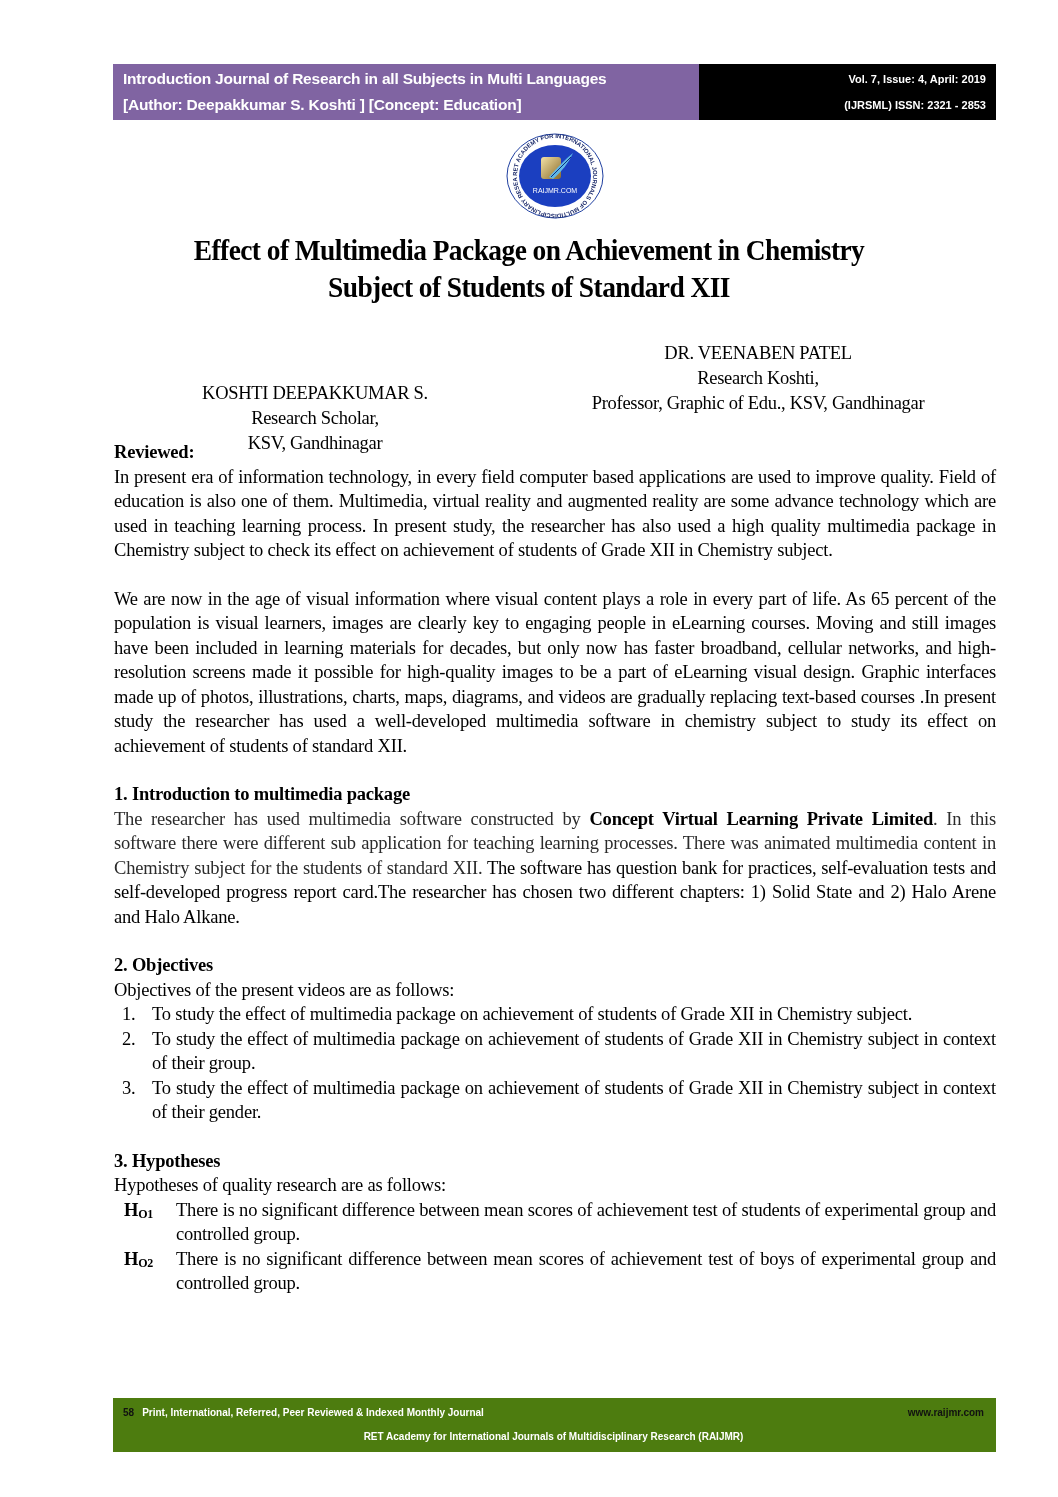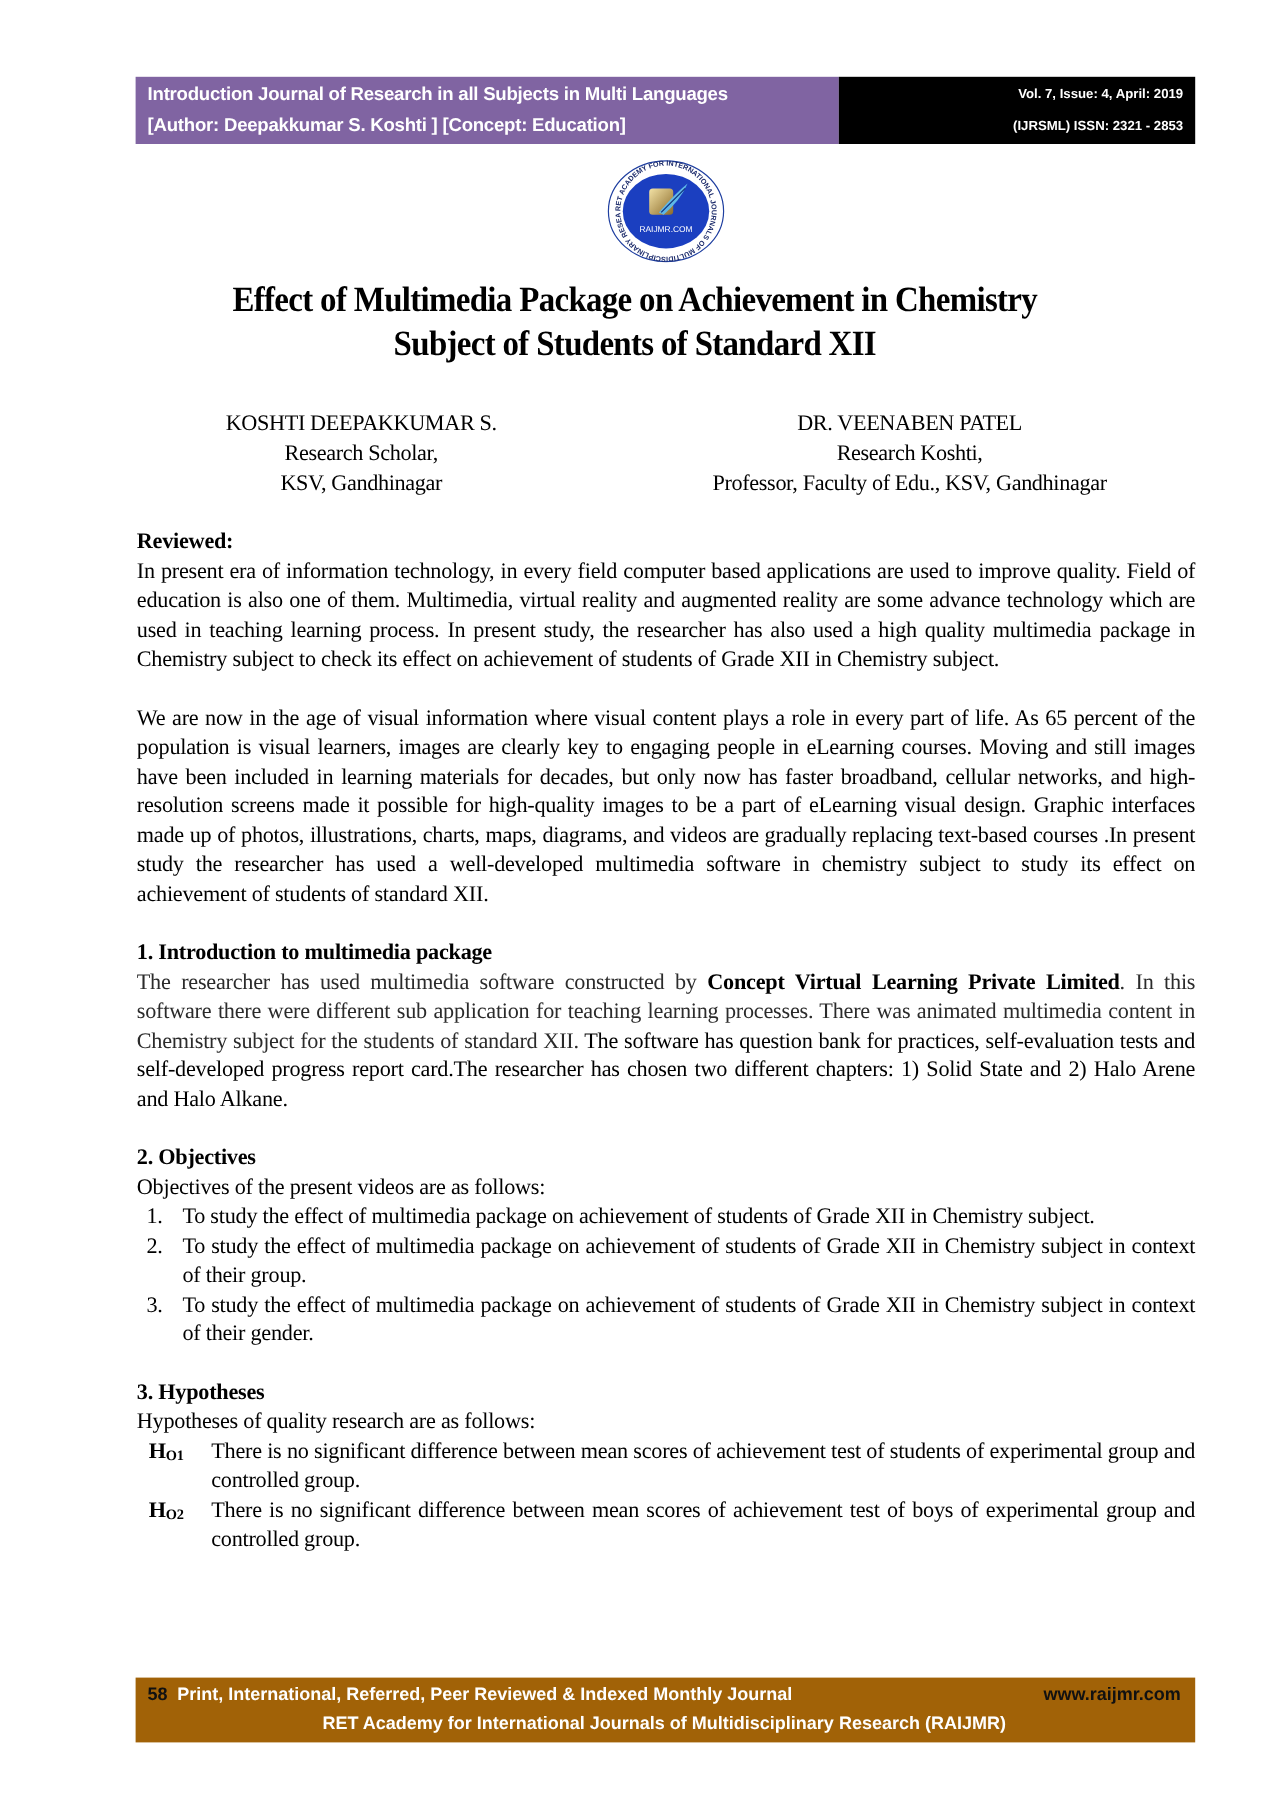--- a/index.html
+++ b/index.html
@@ -28,43 +28,43 @@
     }
     .title {
       position: absolute; left: 100px; top: 232px; width: 858px;
       text-align: center; font-weight: bold; font-size: 29.5px; line-height: 37px;
       letter-spacing: -0.6px; transform: scaleX(0.93); transform-origin: center top;
     }
     .author {
       position: absolute; top: 341px; text-align: center;
       font-size: 18.5px; line-height: 25px; letter-spacing: -0.3px;
     }
-    .author.a1 { left: 136px; width: 330px; }
+    .author.a1 { left: 150px; width: 330px; margin-top: 40px; }
     .author.a2 { left: 543px; width: 430px; }
     .content {
       position: absolute; left: 114px; top: 440px; width: 882px;
       font-size: 18.5px; line-height: 24.5px; letter-spacing: -0.2px;
     }
     .content p { margin: 0; text-align: justify; }
     .h { font-weight: bold; margin: 0; }
     .gap-para { height: 24px; }
     .gray { color: #2b2b2b; }
     ol.obj { margin: 0; padding: 0; list-style: none; }
     ol.obj li { display: flex; }
     ol.obj li .num { width: 38px; flex: none; padding-left: 8px; box-sizing: border-box; }
     ol.obj li .txt { flex: 1; text-align: justify; }
     .hyp { display: flex; }
     .hyp .code { width: 62px; flex: none; padding-left: 10px; box-sizing: border-box; font-weight: bold; }
     .hyp .code sub { font-size: 12px; vertical-align: -2px; }
     .hyp .txt { flex: 1; text-align: justify; }
     .footer {
       position: absolute; left: 113px; top: 1398px; width: 883px; height: 54px;
-      background: #a16207; box-sizing: border-box; padding: 3px 12px 0 10px;
+      background: #4d7c0f; box-sizing: border-box; padding: 3px 12px 0 10px;
       font-family: "Liberation Sans", "DejaVu Sans", sans-serif; font-weight: bold;
-      font-size: 15px; line-height: 24px; color: #fff;
+      font-size: 10px; line-height: 24px; color: #fff;
     }
     .footer .row1 { display: flex; justify-content: space-between; }
     .footer .pg { color: #111; margin-right: 8px; }
     .footer .url { color: #111; }
     .footer .row2 { text-align: center; }
   </style>
 </head>
 <body>
 
 <div class="header">
@@ -105,21 +105,21 @@
 </div>
 
 <div class="author a1">
   <div>KOSHTI DEEPAKKUMAR S.</div>
   <div>Research Scholar,</div>
   <div>KSV, Gandhinagar</div>
 </div>
 <div class="author a2">
   <div>DR. VEENABEN PATEL</div>
   <div>Research Koshti,</div>
-  <div>Professor, Faculty of Edu., KSV, Gandhinagar</div>
+  <div>Professor, Graphic of Edu., KSV, Gandhinagar</div>
 </div>
 
 <div class="content">
   <p class="h">Reviewed:</p>
   <p>In present era of information technology, in every field computer based applications are used to improve quality. Field of education is also one of them. Multimedia, virtual reality and augmented reality are some advance technology which are used in teaching learning process. In present study, the researcher has also used a high quality multimedia package in Chemistry subject to check its effect on achievement of students of Grade XII in Chemistry subject.</p>
   <div class="gap-para"></div>
   <p>We are now in the age of visual information where visual content plays a role in every part of life. As 65 percent of the population is visual learners, images are clearly key to engaging people in eLearning courses. Moving and still images have been included in learning materials for decades, but only now has faster broadband, cellular networks, and high-resolution screens made it possible for high-quality images to be a part of eLearning visual design. Graphic interfaces made up of photos, illustrations, charts, maps, diagrams, and videos are gradually replacing text-based courses .In present study the researcher has used a well-developed multimedia software in chemistry subject to study its effect on achievement of students of standard XII.</p>
   <div class="gap-para"></div>
 
   <p class="h">1. Introduction to multimedia package</p>

